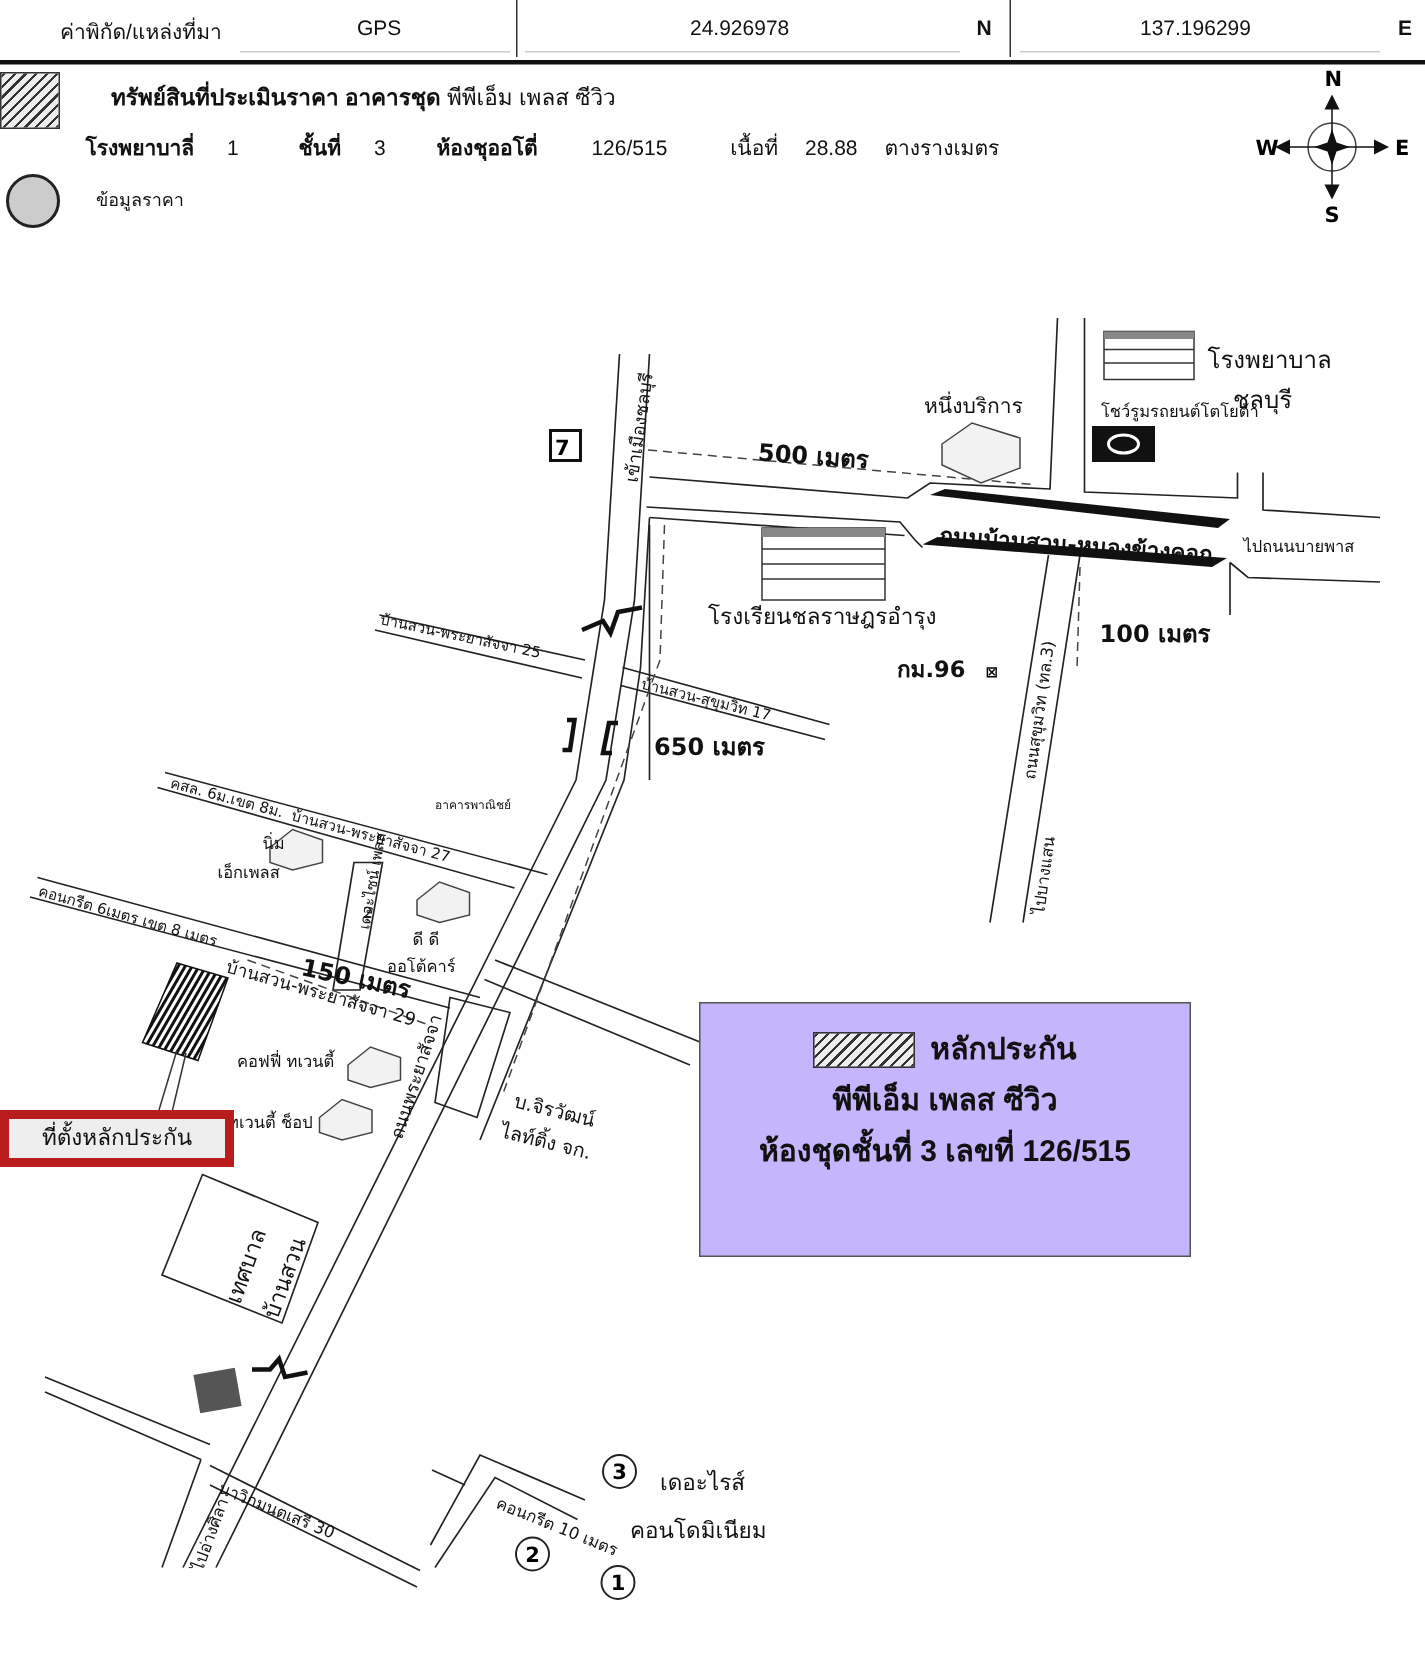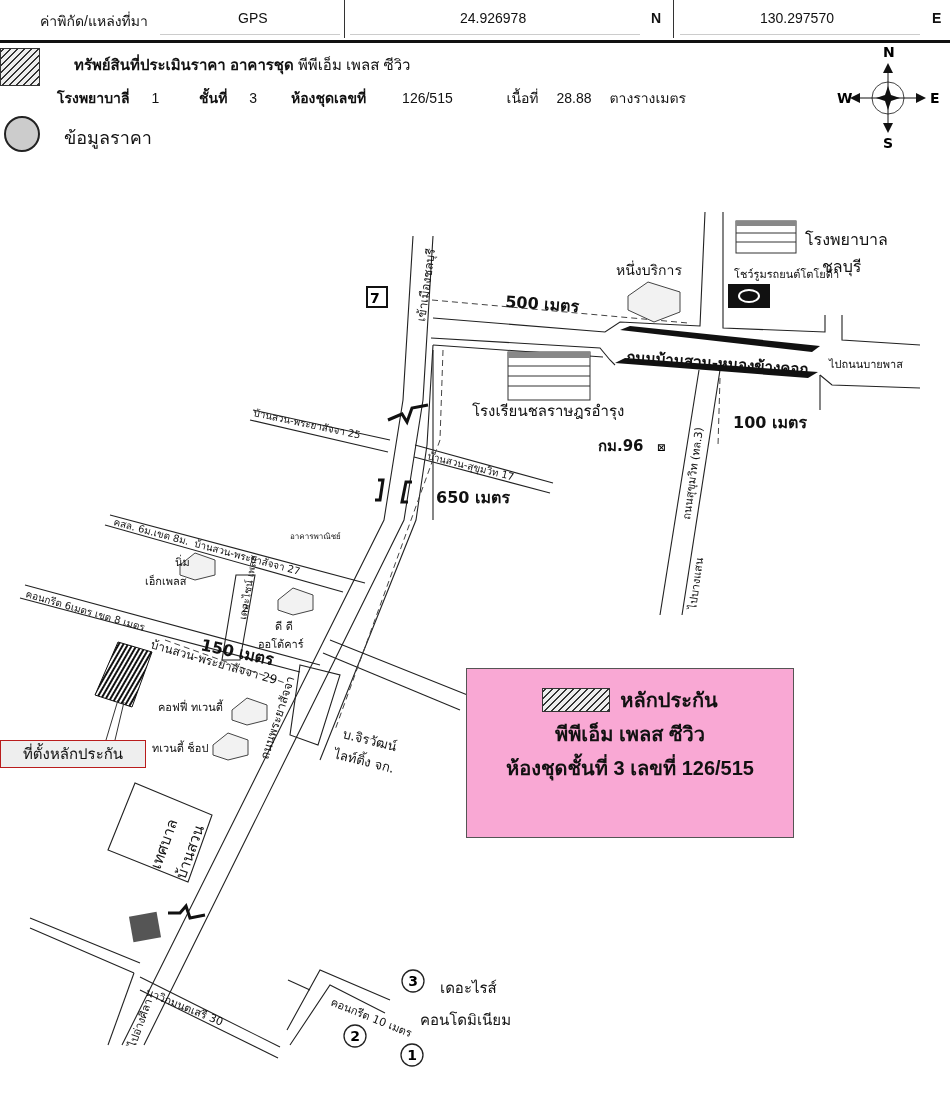--- a/index.html
+++ b/index.html
@@ -6,61 +6,61 @@
   body{width:950px;height:1115px;position:relative;overflow:hidden;font-family:"DejaVu Sans","Liberation Sans",sans-serif;color:#111;}
   .hdr{position:absolute;left:0;top:0;width:950px;height:40px;border-bottom:3px solid #111;font-family:"Liberation Sans",sans-serif;font-size:14px;}
   .hdr span{position:absolute;top:10px;}
   .hdr .vline{position:absolute;top:0;width:1px;height:38px;background:#333;}
   .hdr .uline{position:absolute;top:34px;height:1px;background:#ccc;}
   .legend{position:absolute;left:0;top:45px;width:950px;height:110px;font-family:"Liberation Sans",sans-serif;}
   .hatch{background:repeating-linear-gradient(-45deg,#333 0 1.5px,#eee 1.5px 5px);border:1px solid #333;}
   .t{position:absolute;white-space:nowrap;}
   .bold{font-weight:bold;}
   svg text{font-family:"DejaVu Sans",sans-serif;}
-  .infobox{position:absolute;left:466px;top:668px;width:326px;height:168px;border:1.5px solid #555;background:#f9a8d4;text-align:center;font-family:"Liberation Sans",sans-serif;}
+  .infobox{position:absolute;left:466px;top:668px;width:326px;height:168px;border:1.5px solid #555;background:#c4b5fd;text-align:center;font-family:"Liberation Sans",sans-serif;}
   .infobox .row{font-size:20px;font-weight:bold;line-height:34px;}
   .infobox .title-row{display:flex;justify-content:center;align-items:center;margin-top:14px;height:34px;}
   .infobox .sw{width:66px;height:22px;margin-right:10px;}
 </style>
 </head>
 <body>
 
 <div class="hdr">
   <span style="left:40px">ค่าพิกัด/แหล่งที่มา</span>
   <span style="left:238px">GPS</span>
   <div class="uline" style="left:160px;width:180px"></div>
   <div class="vline" style="left:344px"></div>
   <span style="left:460px">24.926978</span>
   <span style="left:651px;font-weight:bold">N</span>
   <div class="uline" style="left:350px;width:290px"></div>
   <div class="vline" style="left:673px"></div>
-  <span style="left:760px">130.297570</span>
+  <span style="left:760px">137.196299</span>
   <span style="left:932px;font-weight:bold">E</span>
   <div class="uline" style="left:680px;width:240px"></div>
 </div>
 
 <div class="legend">
   <div class="hatch" style="position:absolute;left:0;top:3px;width:38px;height:36px;"></div>
   <div class="t bold" style="left:74px;top:8px;font-size:15px;">
     <span>ทรัพย์สินที่ประเมินราคา อาคารชุด</span>
     <span style="font-weight:normal">พีพีเอ็ม เพลส ซีวิว</span>
   </div>
   <div class="t" style="left:57px;top:42px;font-size:14px;">
     <b>โรงพยาบาลี่</b>
     <span style="margin-left:18px">1</span>
     <b style="margin-left:36px">ชั้นที่</b>
     <span style="margin-left:18px">3</span>
-    <b style="margin-left:30px">ห้องชุดเลขที่</b>
+    <b style="margin-left:30px">ห้องชุออโตี่</b>
     <span style="margin-left:32px">126/515</span>
-    <span style="margin-left:50px">เนื้อที่</span>
+    <span style="margin-left:38px">เนื้อที่</span>
     <span style="margin-left:14px">28.88</span>
     <span style="margin-left:14px">ตางรางเมตร</span>
   </div>
   <div style="position:absolute;left:4px;top:71px;width:32px;height:32px;border-radius:50%;background:#ccc;border:2px solid #222;"></div>
-  <div class="t" style="left:64px;top:78px;font-size:18px;">ข้อมูลราคา</div>
+  <div class="t" style="left:64px;top:78px;font-size:12px;">ข้อมูลราคา</div>
 
   <div style="position:absolute;left:834px;top:0;width:110px;height:105px;">
     <svg width="110" height="105" viewBox="0 0 110 105">
       <circle cx="54" cy="53" r="16" fill="none" stroke="#444" stroke-width="1"></circle>
       <line x1="54" y1="26" x2="54" y2="80" stroke="#111"></line>
       <line x1="22" y1="53" x2="86" y2="53" stroke="#111"></line>
       <polygon points="54,18 49,28 59,28" fill="#111"></polygon>
       <polygon points="54,88 49,78 59,78" fill="#111"></polygon>
       <polygon points="16,53 26,48 26,58" fill="#111"></polygon>
       <polygon points="92,53 82,48 82,58" fill="#111"></polygon>
@@ -227,21 +227,21 @@
     <text x="690" y="520" font-size="11" transform="rotate(-82 690 520)">ถนนสุขุมวิท (ทล.3)</text>
     <text x="696" y="610" font-size="11" transform="rotate(-82 696 610)">ไปบางแสน</text>
     <text x="135" y="1048" font-size="11" transform="rotate(-70 135 1048)">ไปอ่างศิลา</text>
     <text x="145" y="995" font-size="11" transform="rotate(22 145 995)">นาวิกมนตเสรี 30</text>
     <text x="330" y="1005" font-size="11" transform="rotate(22 330 1005)">คอนกรีต 10 เมตร</text>
     <text x="440" y="993" font-size="15">เดอะไรส์</text>
     <text x="420" y="1025" font-size="15">คอนโดมิเนียม</text>
   </g>
 </svg>
 
-<div style="position:absolute;left:0;top:740px;width:144px;height:26px;border:1px solid #b91c1c;background:#eee;font-size:15px;line-height:26px;text-align:center;font-family:'Liberation Sans',sans-serif;">ที่ตั้งหลักประกัน</div>
+<div style="position:absolute;left:0;top:740px;width:144px;height:26px;border:6px solid #b91c1c;background:#eee;font-size:15px;line-height:26px;text-align:center;font-family:'Liberation Sans',sans-serif;">ที่ตั้งหลักประกัน</div>
 
 <div class="infobox">
   <div class="title-row">
     <div class="sw hatch"></div>
     <span class="row">หลักประกัน</span>
   </div>
   <div class="row">พีพีเอ็ม เพลส ซีวิว</div>
   <div class="row">ห้องชุดชั้นที่ 3 เลขที่ 126/515</div>
 </div>
 

